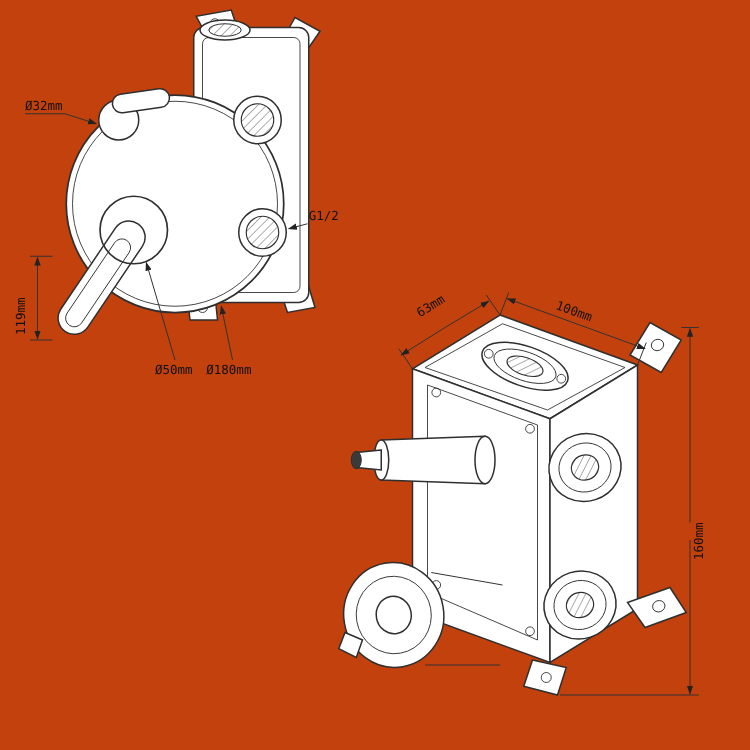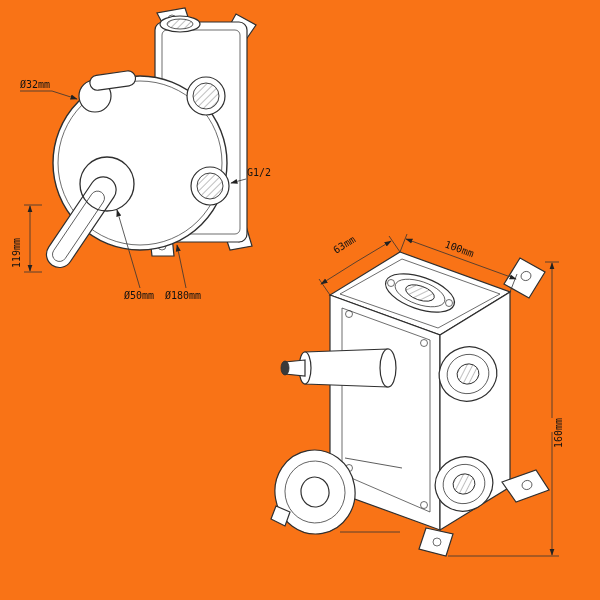--- a/index.html
+++ b/index.html
@@ -1,16 +1,16 @@
 <!DOCTYPE html>
 <html><head>
 <meta charset="utf-8">
 <style>
   html,body{margin:0;padding:0;background:#ffffff;}
-  .page{width:600px;height:600px;background:#f97316;position:relative;overflow:hidden;}
+  .page{width:600px;height:600px;background:#c2410c;position:relative;overflow:hidden;}
   svg{display:block;}
   .dim-text{font:10px "DejaVu Sans Mono","Liberation Mono",monospace;fill:#111;}
   .outline{fill:#ffffff;stroke:#2f2f2f;stroke-width:1.2;}
   .outline-thin{fill:none;stroke:#2f2f2f;stroke-width:0.7;}
   .dimline{stroke:#333;stroke-width:0.8;fill:none;}
 </style>
 </head>
 <body>
 
 <div class="page">

